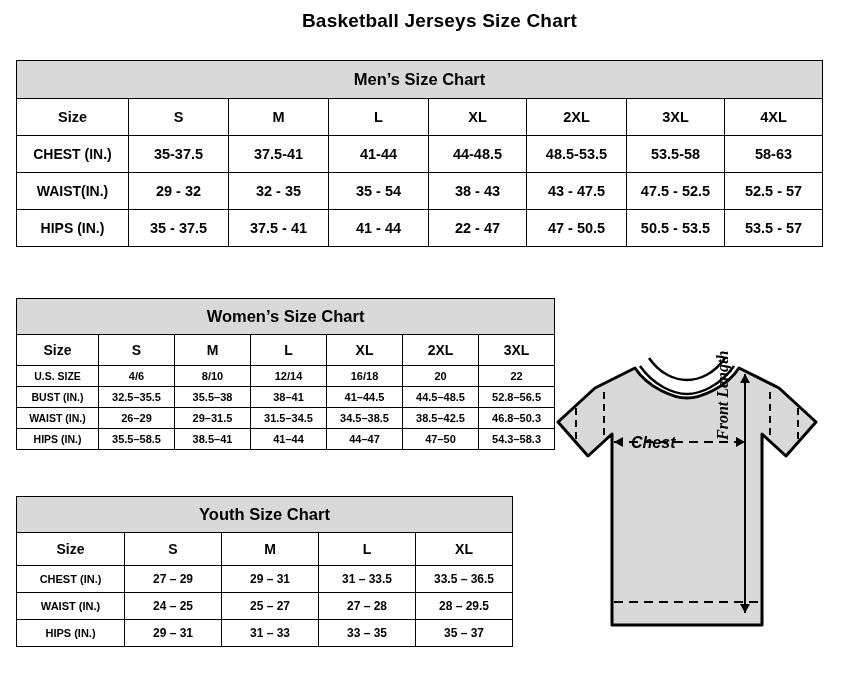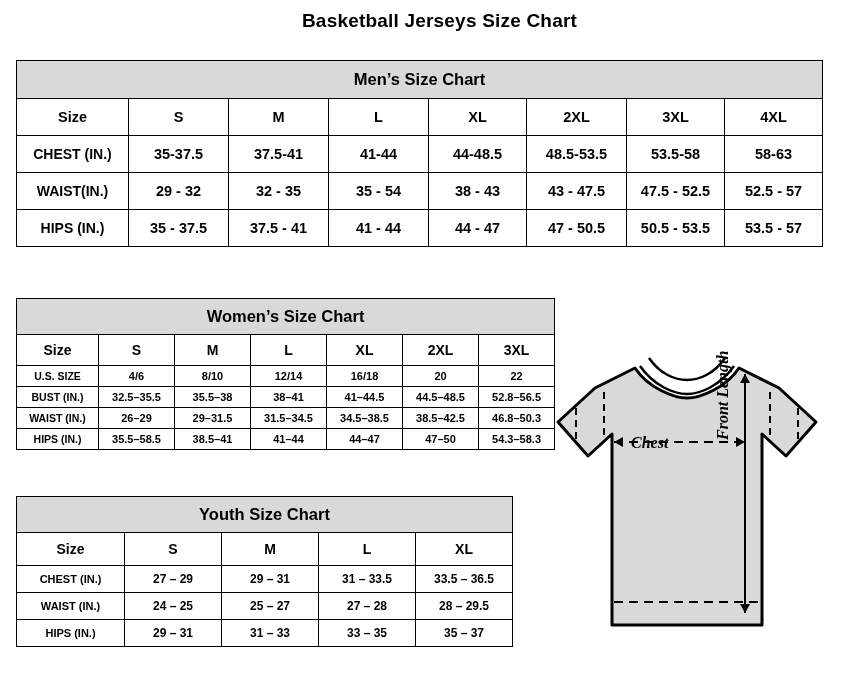--- a/index.html
+++ b/index.html
@@ -97,21 +97,21 @@
     height: 330px;
   }
   #shirt-diagram svg { display: block; }
   .chest-label {
     position: absolute;
     left: 631px;
     top: 434px;
     font-size: 16px;
     font-style: italic;
     font-weight: bold;
-    font-family: Liberation Serif, serif;
+    font-family: Liberation Sans, sans-serif;
   }
   .front-length-label {
     position: absolute;
     left: 714px;
     top: 440px;
     font-size: 16px;
     font-style: italic;
     font-weight: bold;
     font-family: "Liberation Serif", serif;
     transform: rotate(-90deg);
@@ -167,21 +167,21 @@
       <td>38 - 43</td>
       <td>43 - 47.5</td>
       <td>47.5 - 52.5</td>
       <td>52.5 - 57</td>
     </tr>
     <tr>
       <td class="row-label">HIPS (IN.)</td>
       <td>35 - 37.5</td>
       <td>37.5 - 41</td>
       <td>41 - 44</td>
-      <td>44 - 47</td>
+      <td>22 - 47</td>
       <td>47 - 50.5</td>
       <td>50.5 - 53.5</td>
       <td>53.5 - 57</td>
     </tr>
   </tbody>
 </table>
 
 <table id="womens-table">
   <colgroup>
     <col style="width:82px">

